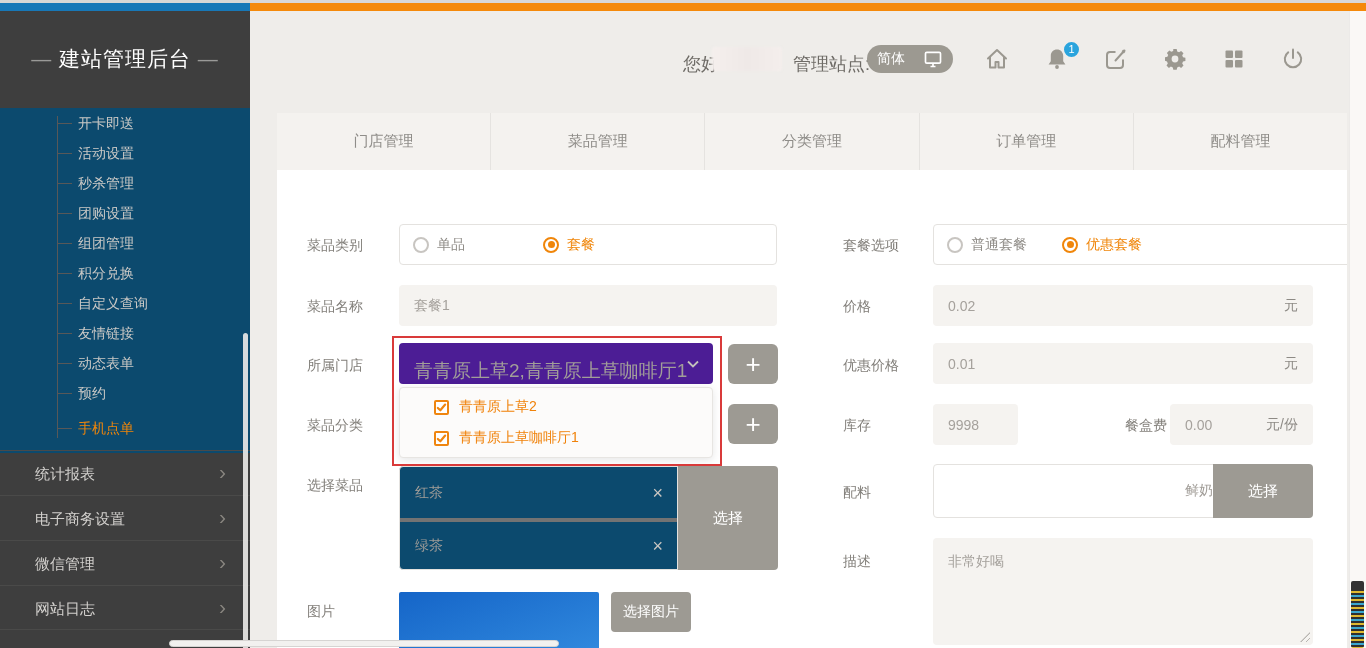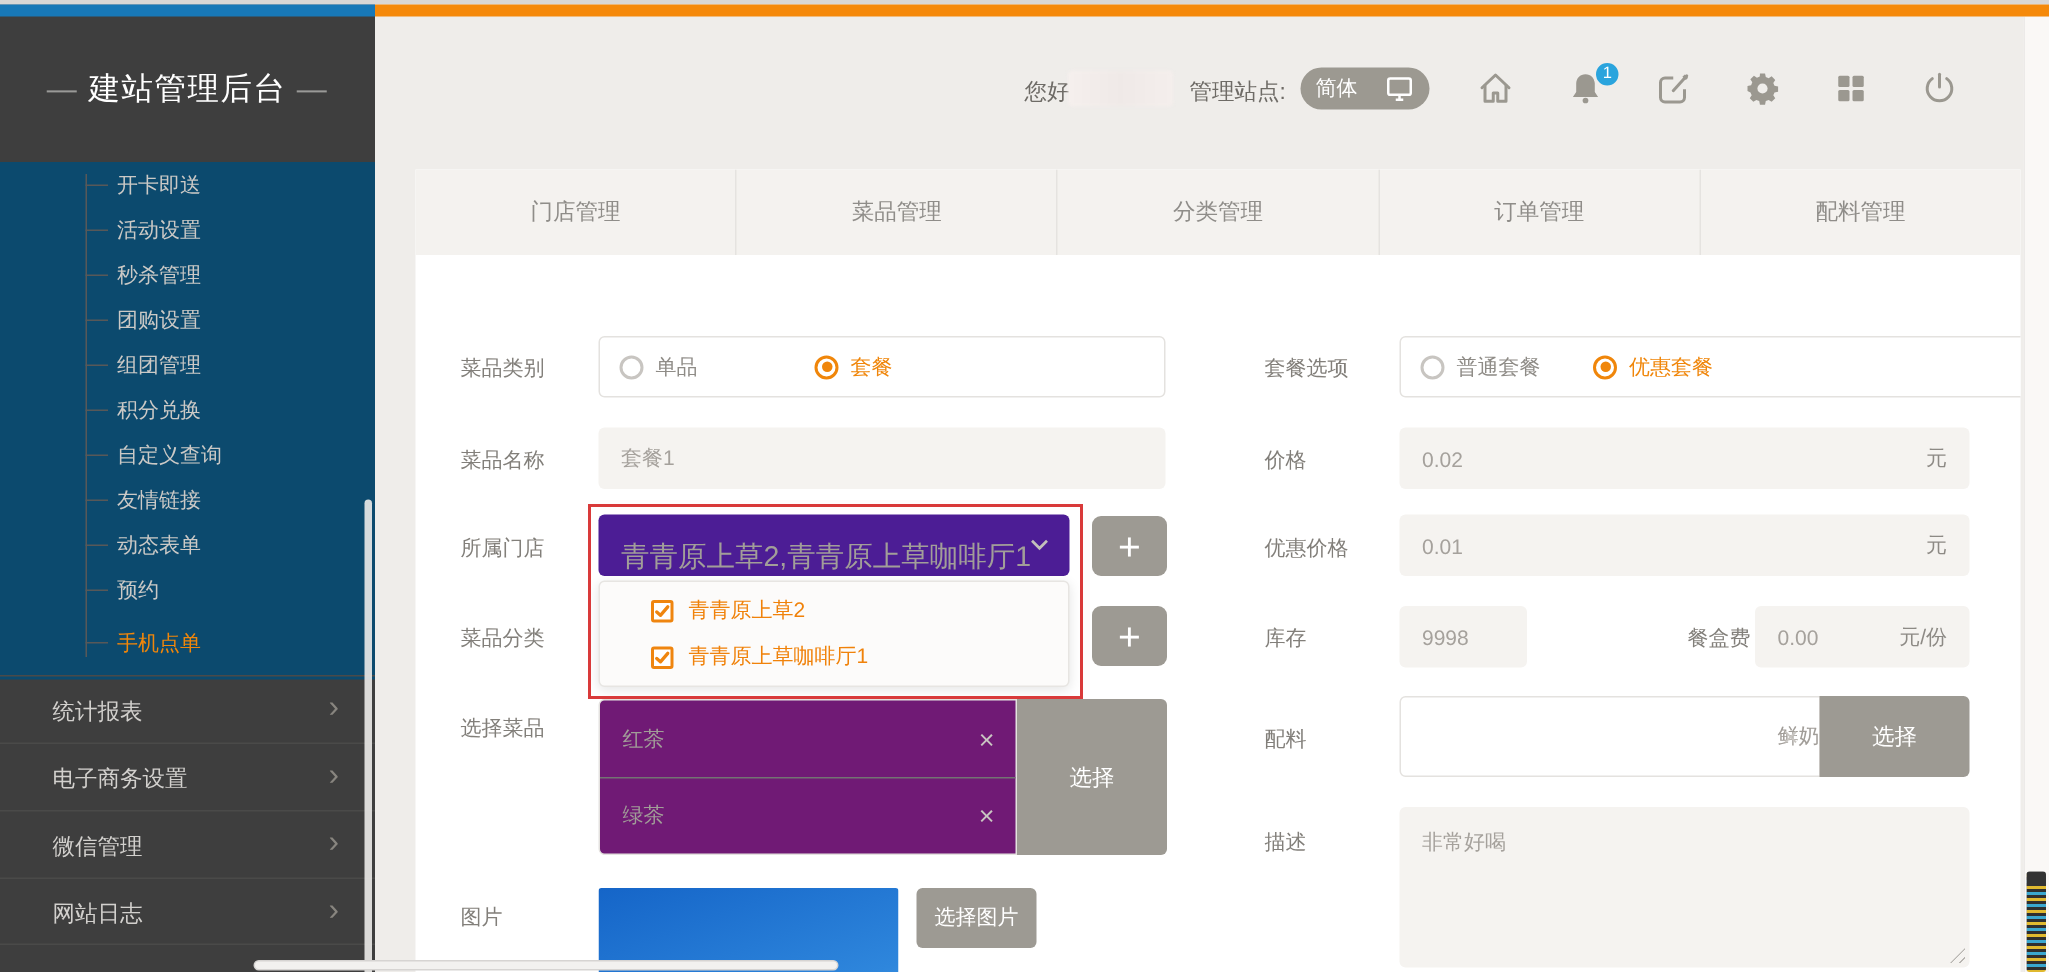--- a/index.html
+++ b/index.html
@@ -19,21 +19,21 @@
   .treeline { position:absolute; left:57px; top:8px; height:322px; border-left:1px solid #585858; }
   .nav-item { position:absolute; left:78px; height:16px; line-height:16px; font-size:14px; color:#cbc9c6; cursor:pointer; white-space:nowrap;}
   .nav-item::before { content:""; position:absolute; left:-21px; top:8px; width:15px; border-top:1px solid #585858; }
   .nav-item.active { color:#f0860a; }
   .section { position:absolute; left:0; width:250px; height:45px; border-top:1px solid #4a4a49; color:#d2d0cd; font-size:15px; cursor:pointer;}
   .section .lbl { position:absolute; left:35px; top:14px; }
   .section .chev { position:absolute; right:24px; top:9px; font-size:21px; color:#88857f; }
   .side-scroll { position:absolute; right:2px; top:330px; width:5px; height:318px; background:#ecebe9; border-radius:3px; opacity:.9;}
 
   
-  .hd-text { position:absolute; top:52px; font-size:15px; color:#6e6b66; }
+  .hd-text { position:absolute; top:52px; font-size:18px; color:#6e6b66; }
   .blurname { position:absolute; left:712px; top:47px; width:70px; height:24px; border-radius:3px;
               background:linear-gradient(90deg,#f5efed 0%,#efe9e7 50%,#f4eeec 100%); filter:blur(1.2px); }
   .lang-pill { position:absolute; left:867px; top:45px; width:86px; height:28px; border-radius:14px; background:#9c9991;
                display:flex; align-items:center; justify-content:center; gap:18px; color:#fff; font-size:14px; cursor:pointer;}
   .hd-icon { position:absolute; top:47px; width:24px; height:24px; cursor:pointer; }
   .hd-icon svg { width:24px; height:24px; display:block;}
   .badge { position:absolute; left:1062px; top:40px; width:19px; height:19px; border-radius:50%; background:#2aa4dd;
            border:2px solid #efedea; color:#fff; font-size:11px; line-height:15px; text-align:center; z-index:5;}
 
   
@@ -62,23 +62,23 @@
               box-shadow:0 2px 8px rgba(0,0,0,.10); z-index:40;}
   .dd-item { position:absolute; left:18px; display:flex; align-items:center; cursor:pointer;padding-left:16px;}
   .cbx { width:15px; height:15px; border:2px solid #ef850f; border-radius:2px; background:#fff; display:flex; align-items:center; justify-content:center; flex:none;}
   .dd-item .txt { margin-left:10px; font-size:14px; color:#f0820a; white-space:nowrap;}
 
   .gbtn { position:absolute; background:#9d9a93; color:#fff; display:flex; align-items:center; justify-content:center; cursor:pointer; }
   .plusbtn { width:50px; height:40px; border-radius:6px; font-size:26px; font-weight:300; line-height:1;}
 
   .red-rect { position:absolute; left:115px; top:223px; width:330px; height:130px; border:2px solid #d93a3a; z-index:45; pointer-events:none;}
 
-  .dishrows { position:absolute; left:122px; top:353px; width:279px; height:104px; background:#701a75; border:1px solid #e4e2df; border-radius:4px 0 0 4px;}
+  .dishrows { position:absolute; left:122px; top:353px; width:279px; height:104px; background:#0c4a6e; border:1px solid #e4e2df; border-radius:4px 0 0 4px;}
   .dishrow { position:relative; height:51px; display:flex; align-items:center; font-size:14px; color:#a19d98;}
-  .dishrow + .dishrow { border-top:1px solid #737373; }
+  .dishrow + .dishrow { border-top:4px solid #737373; }
   .dishrow .nm { margin-left:15px; }
   .xicon { position:absolute; right:14px; font-size:18px; color:#c9c6c2; cursor:pointer; line-height:1;}
 
   .skyimg { position:absolute; left:122px; top:479px; width:200px; height:200px; border-radius:2px;
             background:
               radial-gradient(120px 30px at 30% 80%, rgba(255,255,255,.55), rgba(255,255,255,0) 70%),
               radial-gradient(160px 26px at 75% 92%, rgba(255,255,255,.6), rgba(255,255,255,0) 70%),
               linear-gradient(160deg,#1565c8 0%,#2e86dc 45%,#5aa5e4 70%,#a9cdee 100%); }
 
   .textarea { position:absolute; left:656px; top:425px; width:380px; height:107px; background:#f5f3f0; border-radius:4px;

